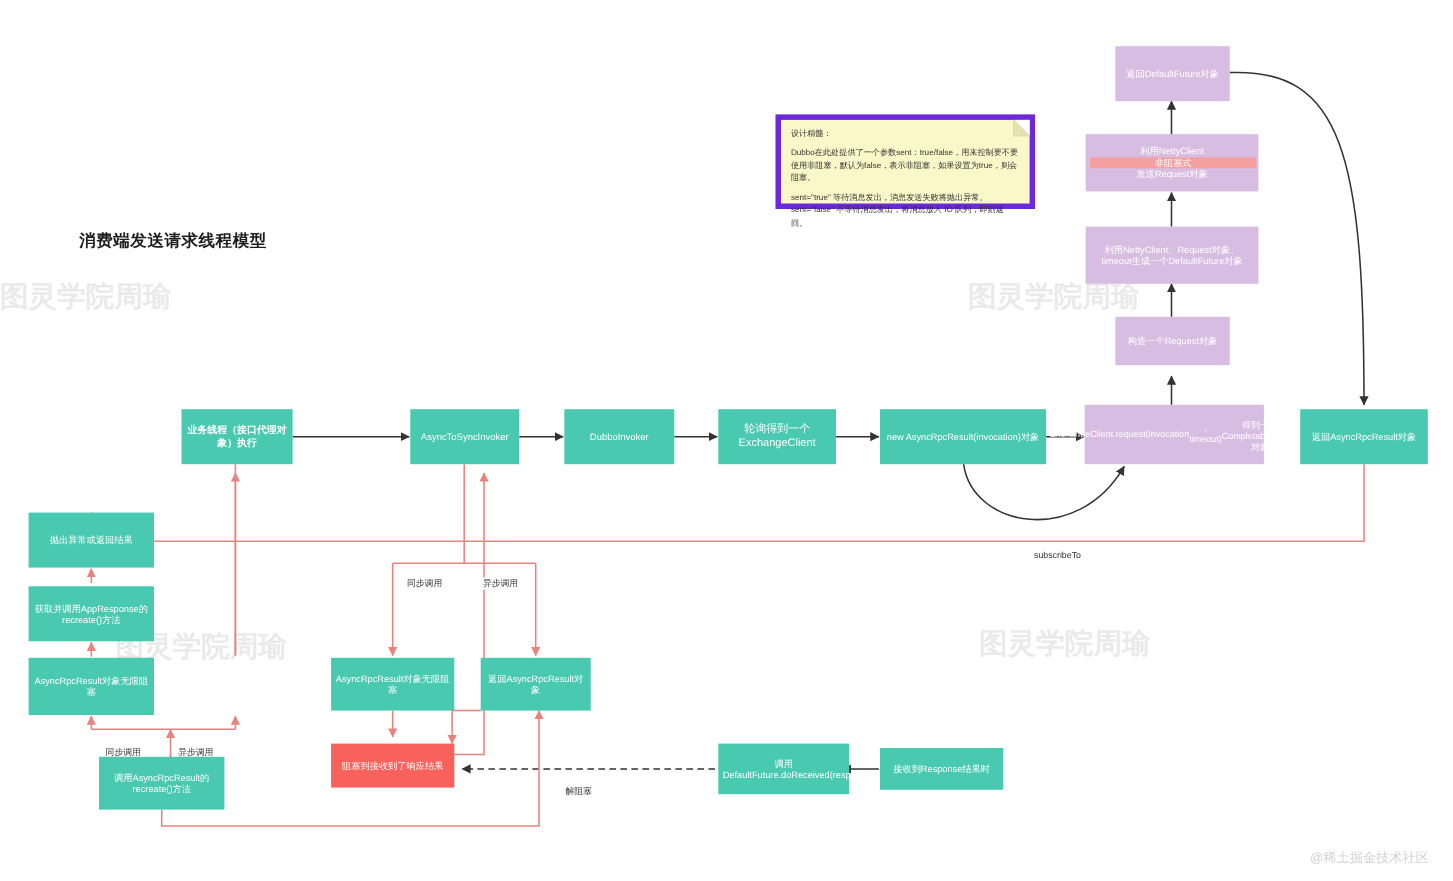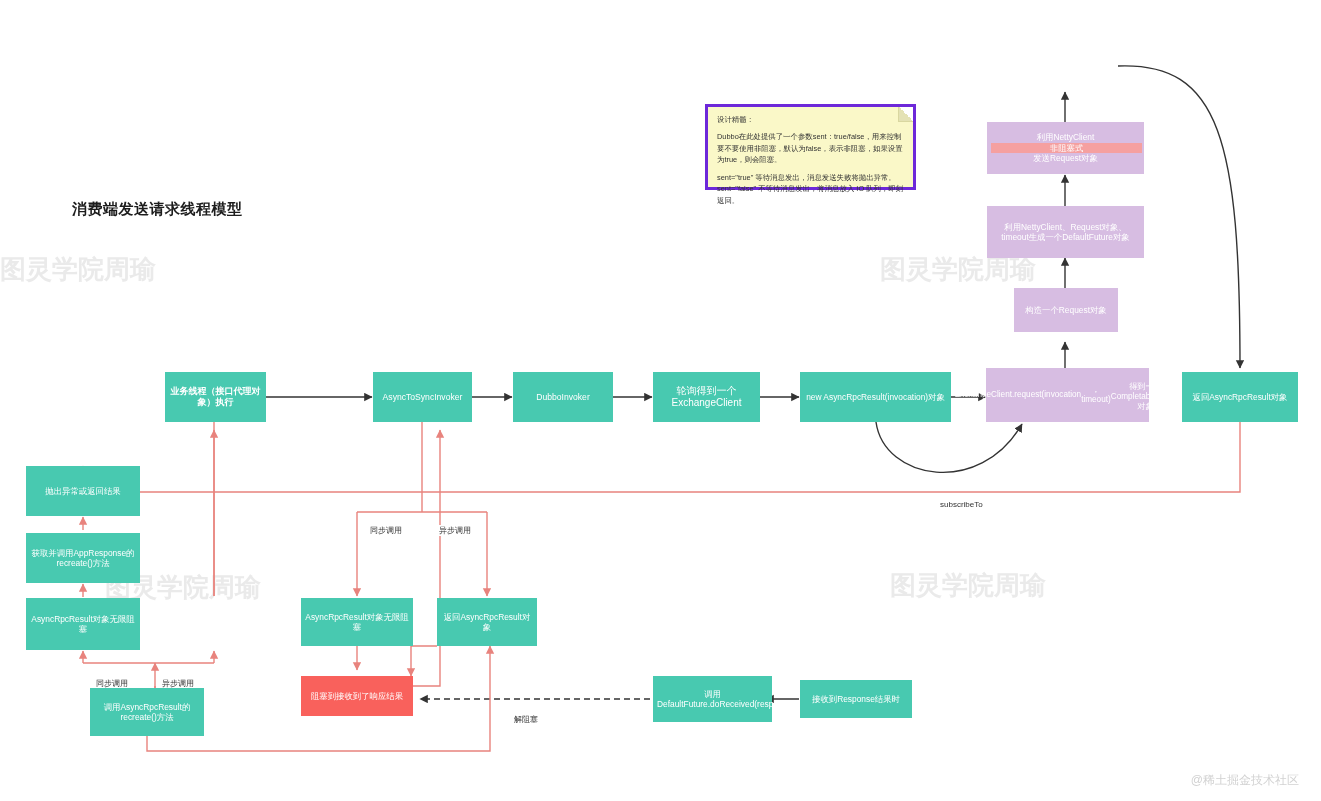--- a/index.html
+++ b/index.html
@@ -11,25 +11,25 @@
   svg#wires{position:absolute;left:0;top:0;width:1321px;height:801px;pointer-events:none;}
 
   .node{position:absolute;box-sizing:border-box;display:flex;align-items:center;
         justify-content:center;text-align:center;color:#ffffff;line-height:1.25;
         padding:2px 4px;}
   .green{background:#48C9B0;}
   .purple{background:#D7BDE2;}
   .red{background:#F9615C;}
   .node span{display:block;width:100%;}
 
-  .title{position:absolute;left:72px;top:200px;font-size:15px;font-weight:bold;
+  .title{position:absolute;left:72px;top:210px;font-size:15px;font-weight:bold;
          color:#1d1d1d;letter-spacing:.5px;}
 
-  .note{position:absolute;left:705px;top:104px;width:211px;height:86px;
-        background:#FAF8C8;border:3px solid #6d28d9;box-sizing:border-box;
+  .note{position:absolute;left:705px;top:104px;width:236px;height:86px;
+        background:#FAF8C8;border:5px solid #6d28d9;box-sizing:border-box;
         padding:7px 9px;font-size:7.4px;color:#333;line-height:1.55;}
   .note .corner{position:absolute;right:0;top:0;width:14px;height:14px;
         background:linear-gradient(225deg,#ffffff 50%, #e4e2b4 50%);
         border-left:1px solid #d9d7a0;border-bottom:1px solid #d9d7a0;}
   .note p{margin:0 0 6px 0;}
   .note p.tight{margin:0;}
 
   .edge-label{position:absolute;font-size:8px;color:#333;background:#ffffff;
               padding:0 2px;white-space:nowrap;margin-top:22px;}
 
@@ -130,20 +130,23 @@
   <div class="edge-label" style="left:512px;top:692px;">解阻塞</div>
 
   <div class="note">
     <div class="corner"></div>
     <p>设计精髓：</p>
     <p>Dubbo在此处提供了一个参数sent：true/false，用来控制要不要使用非阻塞，默认为false，表示非阻塞，如果设置为true，则会阻塞。</p>
     <p class="tight">sent="true" 等待消息发出，消息发送失败将抛出异常。</p>
     <p class="tight">sent="false" 不等待消息发出，将消息放入 IO 队列，即刻返回。</p>
   </div>
 
+  <div class="node purple" style="left:1014px;top:42px;width:104px;height:50px;font-size:8.4px;">
+    <span>返回DefaultFuture对象</span>
+  </div>
 
   <div class="node purple" style="left:987px;top:122px;width:157px;height:52px;font-size:8.4px;">
     <span>
         <span>利用NettyClient</span>
         <span class="hl">非阻塞式</span>
         <span>发送Request对象</span>
       </span>
   </div>
 
   <div class="node purple" style="left:987px;top:206px;width:157px;height:52px;font-size:8.4px;">

